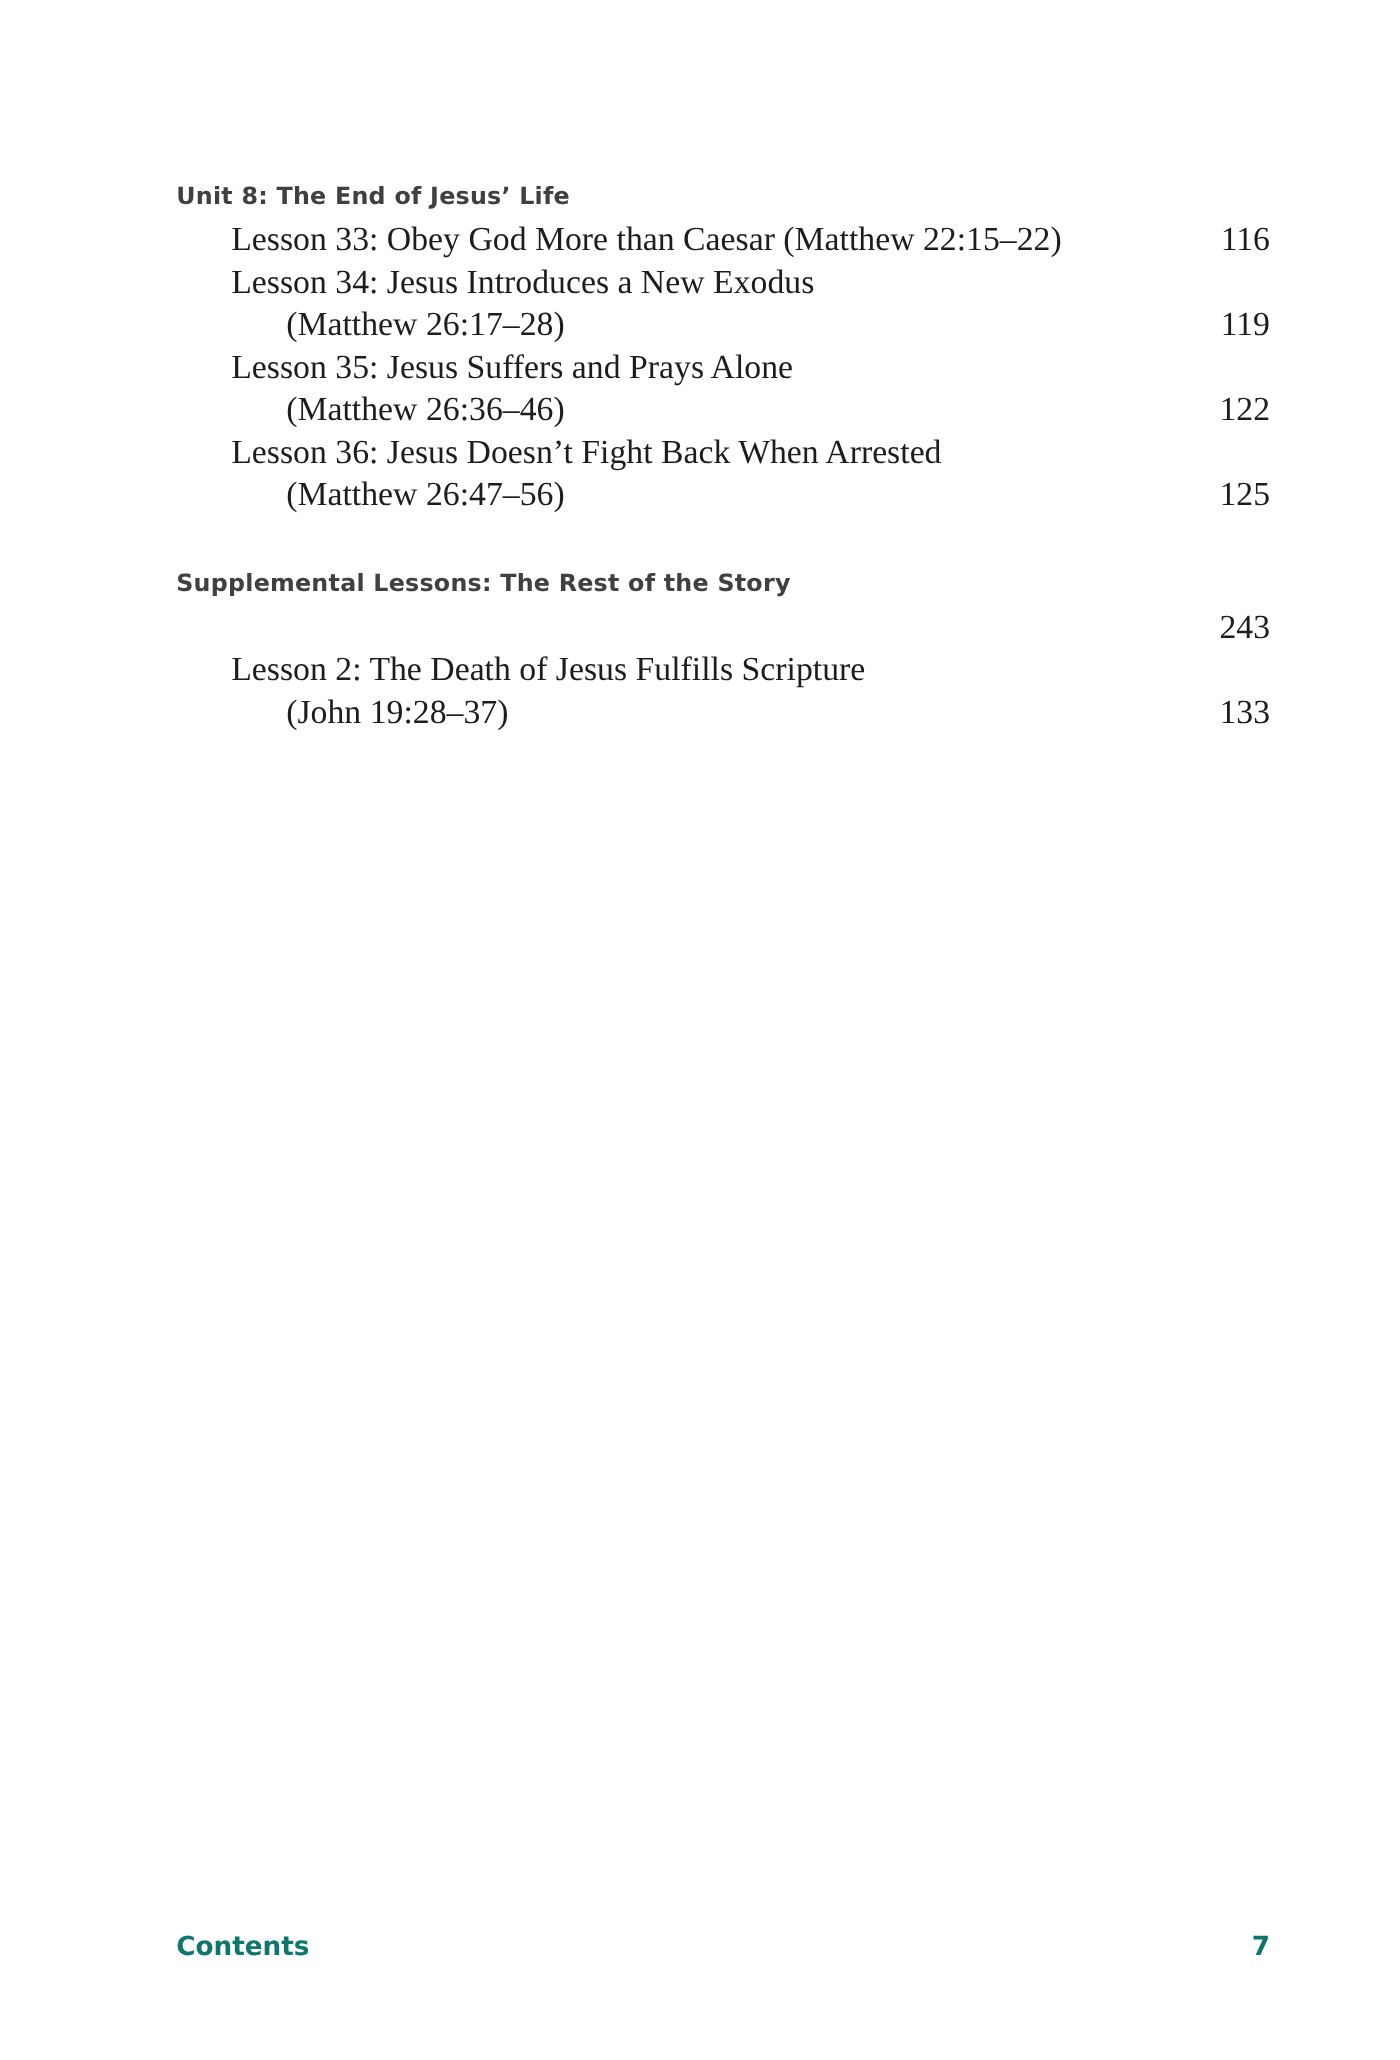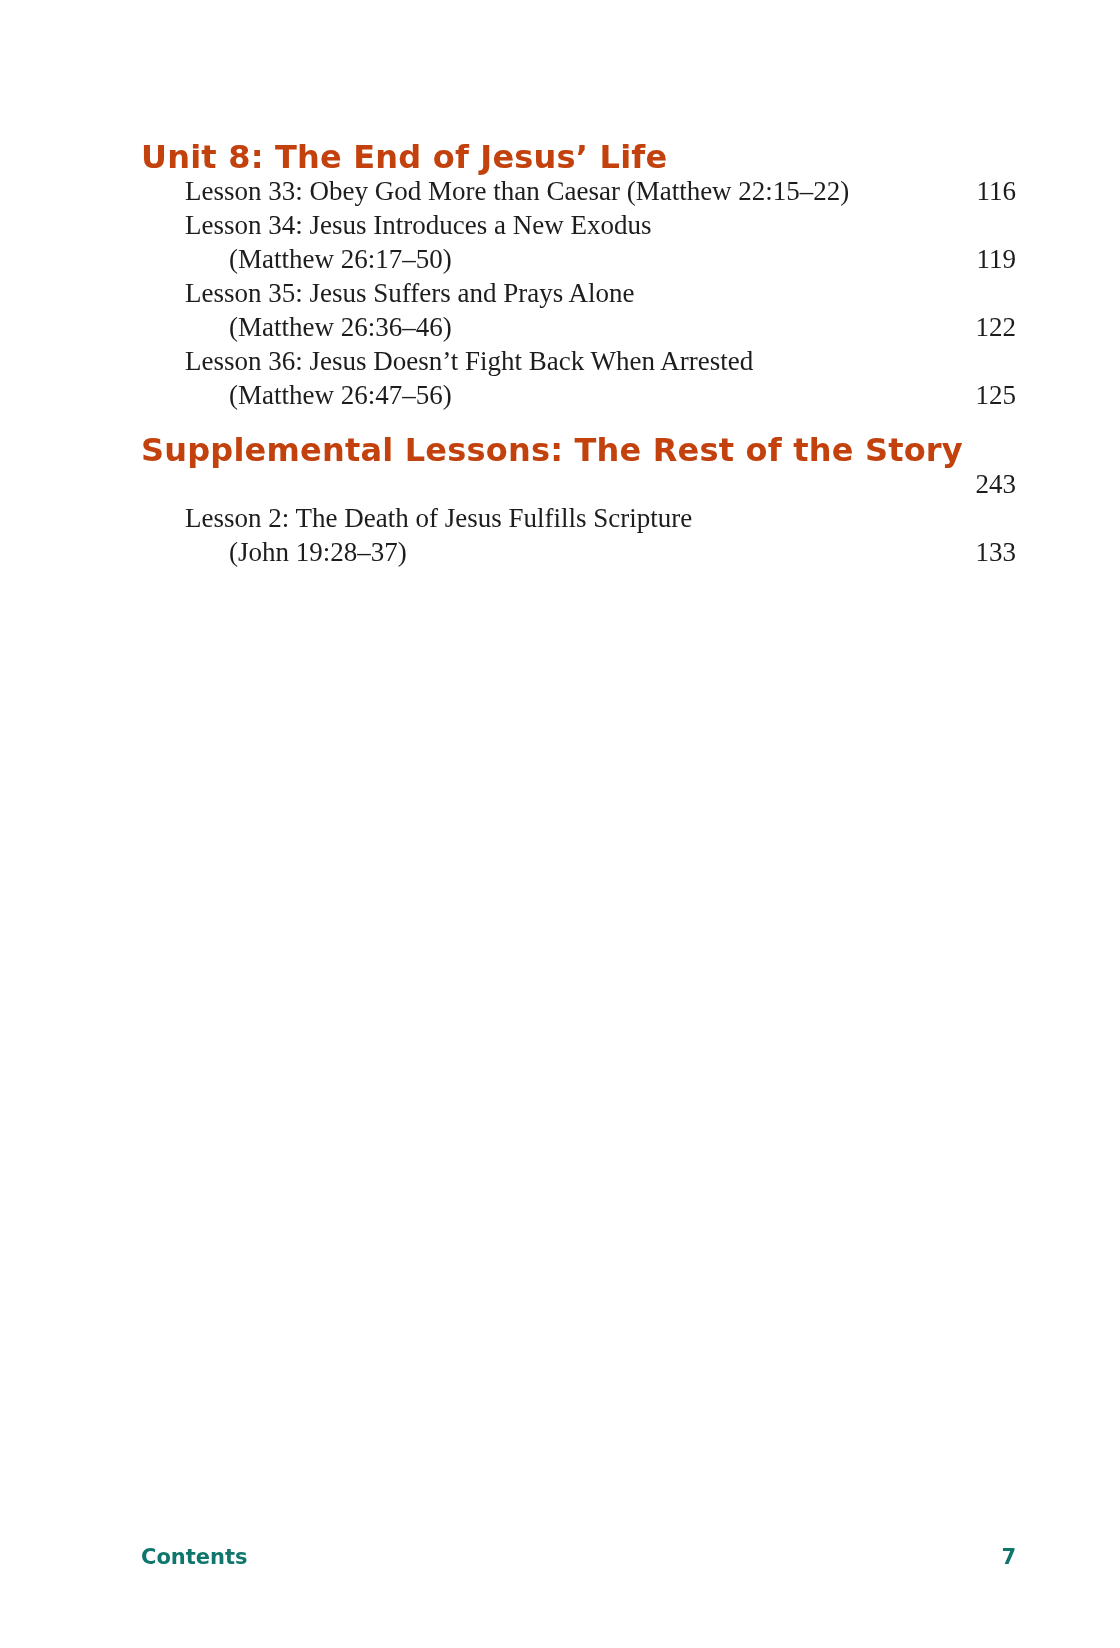--- a/index.html
+++ b/index.html
@@ -2,25 +2,25 @@
 <html><head>
 <meta charset="utf-8">
 <style>
   html, body { margin: 0; padding: 0; background: #ffffff; }
   body { width: 1120px; height: 1648px; position: relative; overflow: hidden; color: #1e1c1e; }
   .page { position: absolute; left: 0; top: 0; width: 1120px; height: 1648px; }
   .section { position: absolute; left: 141px; width: 875px; }
   .section-heading {
     font-family: "DejaVu Sans", sans-serif;
     font-weight: bold;
-    font-size: 32px;
+    font-size: 19px;
     letter-spacing: 0.2px;
     line-height: 34px;
     margin: 0;
-    color: #c2410c;
+    color: #404040;
   }
   .entry { position: relative; margin: 0; padding: 0; }
   .entry-line {
     font-family: "Liberation Serif", serif;
     font-size: 27px;
     line-height: 34px;
     height: 34px;
     white-space: nowrap;
     position: relative;
   }
@@ -55,21 +55,21 @@
     <h2 class="section-heading">Unit 8: The End of Jesus’ Life</h2>
 
     <div class="entry">
       <div class="entry-line first">Lesson 33: Obey God More than Caesar (Matthew 22:15–22)</div>
       <span class="page-num">116</span>
     </div>
 
     <div class="entry">
       <div class="entry-line first">Lesson 34: Jesus Introduces a New Exodus</div>
       <div class="entry-line cont">
-        <span>(Matthew 26:17–50)</span>
+        <span>(Matthew 26:17–28)</span>
         <span class="page-num">119</span>
       </div>
     </div>
 
     <div class="entry">
       <div class="entry-line first">Lesson 35: Jesus Suffers and Prays Alone</div>
       <div class="entry-line cont">
         <span>(Matthew 26:36–46)</span>
         <span class="page-num">122</span>
       </div>
@@ -77,21 +77,21 @@
 
     <div class="entry">
       <div class="entry-line first">Lesson 36: Jesus Doesn’t Fight Back When Arrested</div>
       <div class="entry-line cont">
         <span>(Matthew 26:47–56)</span>
         <span class="page-num">125</span>
       </div>
     </div>
   </div>
 
-  <div class="section" style="top:433px;">
+  <div class="section" style="top:450px;">
     <h2 class="section-heading">Supplemental Lessons: The Rest of the Story</h2>
 
     <div class="entry">
       <div class="entry-line cont">
         <span class="page-num">243</span>
       </div>
     </div>
 
     <div class="entry">
       <div class="entry-line first">Lesson 2: The Death of Jesus Fulfills Scripture</div>

